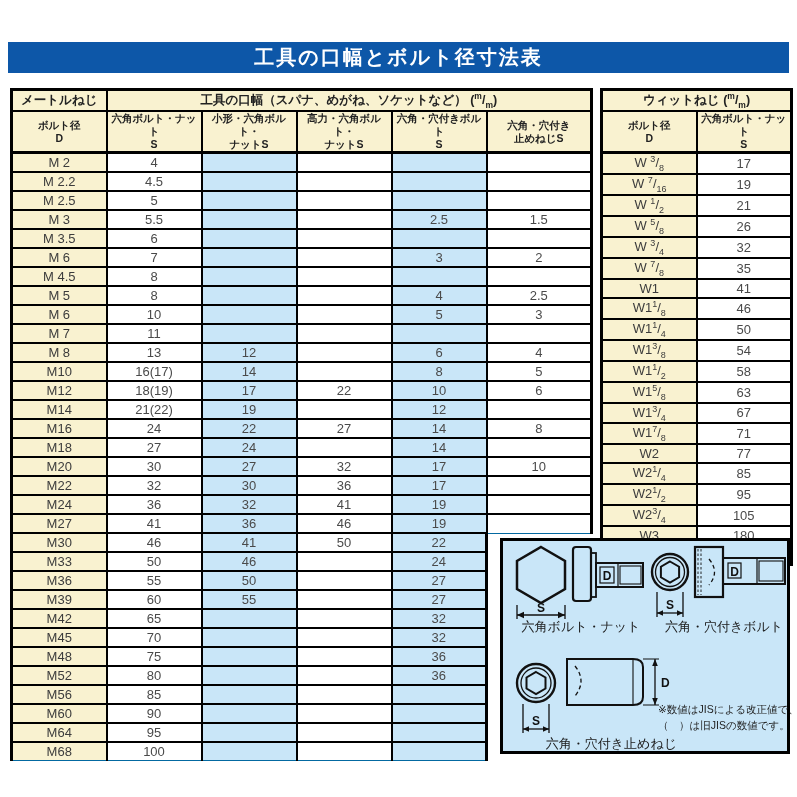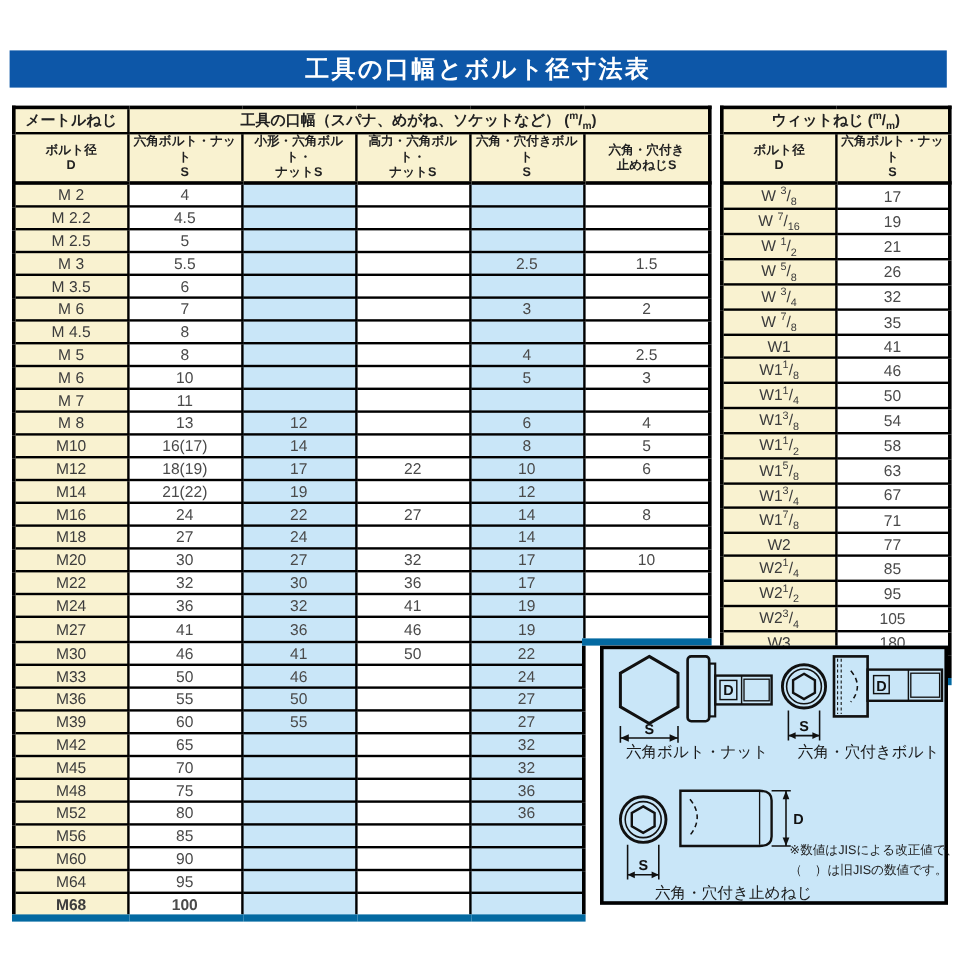--- a/index.html
+++ b/index.html
@@ -15,21 +15,21 @@
   }
   table{border-collapse:collapse;position:absolute;table-layout:fixed;}
   #metric{left:10px;top:88px;width:580px;}
   #whit{left:600px;top:88px;width:190px;}
   th,td{border:2px solid #000;text-align:center;padding:0;vertical-align:middle;}
   th{background:#f9f2d0;font-weight:bold;color:#222;}
   thead tr:first-child th{height:19px;font-size:12.5px;border-top:3px solid #000;}
   thead tr:nth-child(2) th{height:36px;border-bottom:3px solid #000;font-size:10.5px;line-height:1.25;}
   tr > th:first-child, tr > td:first-child{border-left:3px solid #000;}
   .or{border-right:3px solid #000;}
-  .ob{border-bottom:6px solid #0369a1;font-weight:bold;}
+  .ob{border-bottom:1px solid #0369a1;}
   td{height:17px;font-size:13px;color:#4a4a4a;background:#ffffff;}
   td.y{background:#f9f2d0;color:#3c3c3c;}
   td.b{background:#c9e6f8;}
   sup{font-size:9px;}
   sub{font-size:9px;}
   .unit sup,.unit sub{font-size:8.5px;}
   .panel{
     position:absolute;left:500px;top:538px;width:290px;height:216px;
     background:#c9e6f8;border:3px solid #000;box-sizing:border-box;
   }

